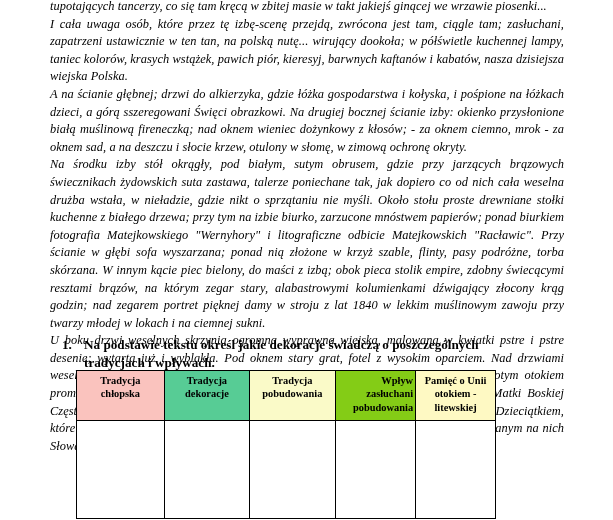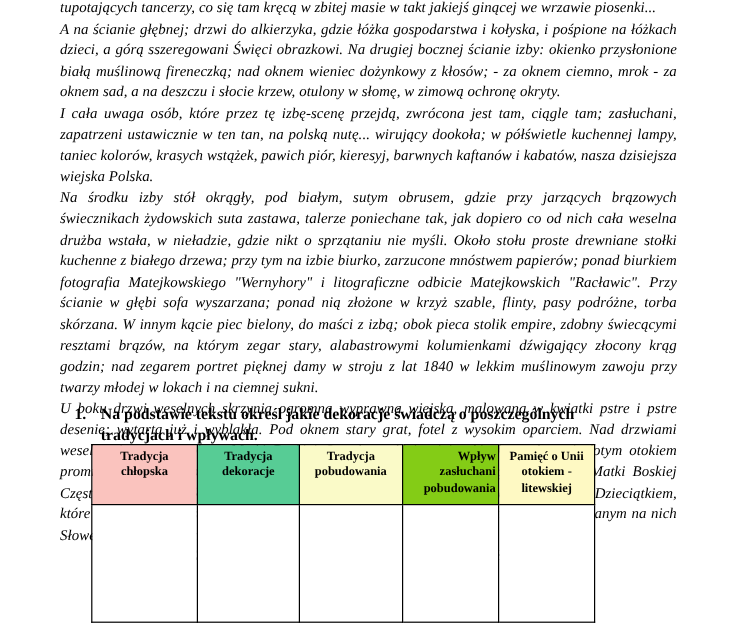--- a/index.html
+++ b/index.html
@@ -88,22 +88,22 @@
   table.answers tbody tr { height: 98px; }
   .cell-body { background: #ffffff; }
 </style>
 </head>
 <body>
 
 <div class="page">
 
   <div class="prose">
     <p>tupotających tancerzy, co się tam kręcą w zbitej masie w takt jakiejś ginącej we wrzawie piosenki...</p>
+    <p>I cała uwaga osób, które przez tę izbę-scenę przejdą, zwrócona jest tam, ciągle tam; zasłuchani, zapatrzeni ustawicznie w ten tan, na polską nutę... wirujący dookoła; w półświetle kuchennej lampy, taniec kolorów, krasych wstążek, pawich piór, kieresyj, barwnych kaftanów i kabatów, nasza dzisiejsza wiejska Polska.</p>
     <p>A na ścianie głębnej; drzwi do alkierzyka, gdzie łóżka gospodarstwa i kołyska, i pośpione na łóżkach dzieci, a górą sszeregowani Święci obrazkowi. Na drugiej bocznej ścianie izby: okienko przysłonione białą muślinową fireneczką; nad oknem wieniec dożynkowy z kłosów; - za oknem ciemno, mrok - za oknem sad, a na deszczu i słocie krzew, otulony w słomę, w zimową ochronę okryty.</p>
-    <p>I cała uwaga osób, które przez tę izbę-scenę przejdą, zwrócona jest tam, ciągle tam; zasłuchani, zapatrzeni ustawicznie w ten tan, na polską nutę... wirujący dookoła; w półświetle kuchennej lampy, taniec kolorów, krasych wstążek, pawich piór, kieresyj, barwnych kaftanów i kabatów, nasza dzisiejsza wiejska Polska.</p>
     <p>Na środku izby stół okrągły, pod białym, sutym obrusem, gdzie przy jarzących brązowych świecznikach żydowskich suta zastawa, talerze poniechane tak, jak dopiero co od nich cała weselna drużba wstała, w nieładzie, gdzie nikt o sprzątaniu nie myśli. Około stołu proste drewniane stołki kuchenne z białego drzewa; przy tym na izbie biurko, zarzucone mnóstwem papierów; ponad biurkiem fotografia Matejkowskiego "Wernyhory" i litograficzne odbicie Matejkowskich "Racławic". Przy ścianie w głębi sofa wyszarzana; ponad nią złożone w krzyż szable, flinty, pasy podróżne, torba skórzana. W innym kącie piec bielony, do maści z izbą; obok pieca stolik empire, zdobny świecącymi resztami brązów, na którym zegar stary, alabastrowymi kolumienkami dźwigający złocony krąg godzin; nad zegarem portret pięknej damy w stroju z lat 1840 w lekkim muślinowym zawoju przy twarzy młodej w lokach i na ciemnej sukni.</p>
     <p>U boku drzwi weselnych skrzynia ogromna wyprawna wiejska, malowana w kwiatki pstre i pstre desenie; wytarta już i wyblakła. Pod oknem stary grat, fotel z wysokim oparciem. Nad drzwiami weselnymi ogromny obraz Matki Boskiej Ostrobramskiej z jej sukienką srebrną i złotym otokiem promieni na tle głębokiego szafiru; a nad drzwiami alkierza takiż ogromny obraz Matki Boskiej Częstochowskiej, w utkanej wzorzystej szacie, w koralach i koronie polskiej Królowej, z Dzieciątkiem, które rączkę ku błogosławieniu wzniosło. Strop drewniany w długie belki proste z wypisanym na nich Słowem Bożym i rokiem pobudowania.</p>
     <p class="center">RZECZ DZIEJE SIĘ W ROKU TYSIĄC DZIEWIĘĆSETNYM</p>
   </div>
 
   <div class="question-block">
     <span class="q-num">1.</span>
     <span class="q-text">Na podstawie tekstu określ jakie dekoracje świadczą o poszczególnych tradycjach i wpływach.</span>
   </div>
 

